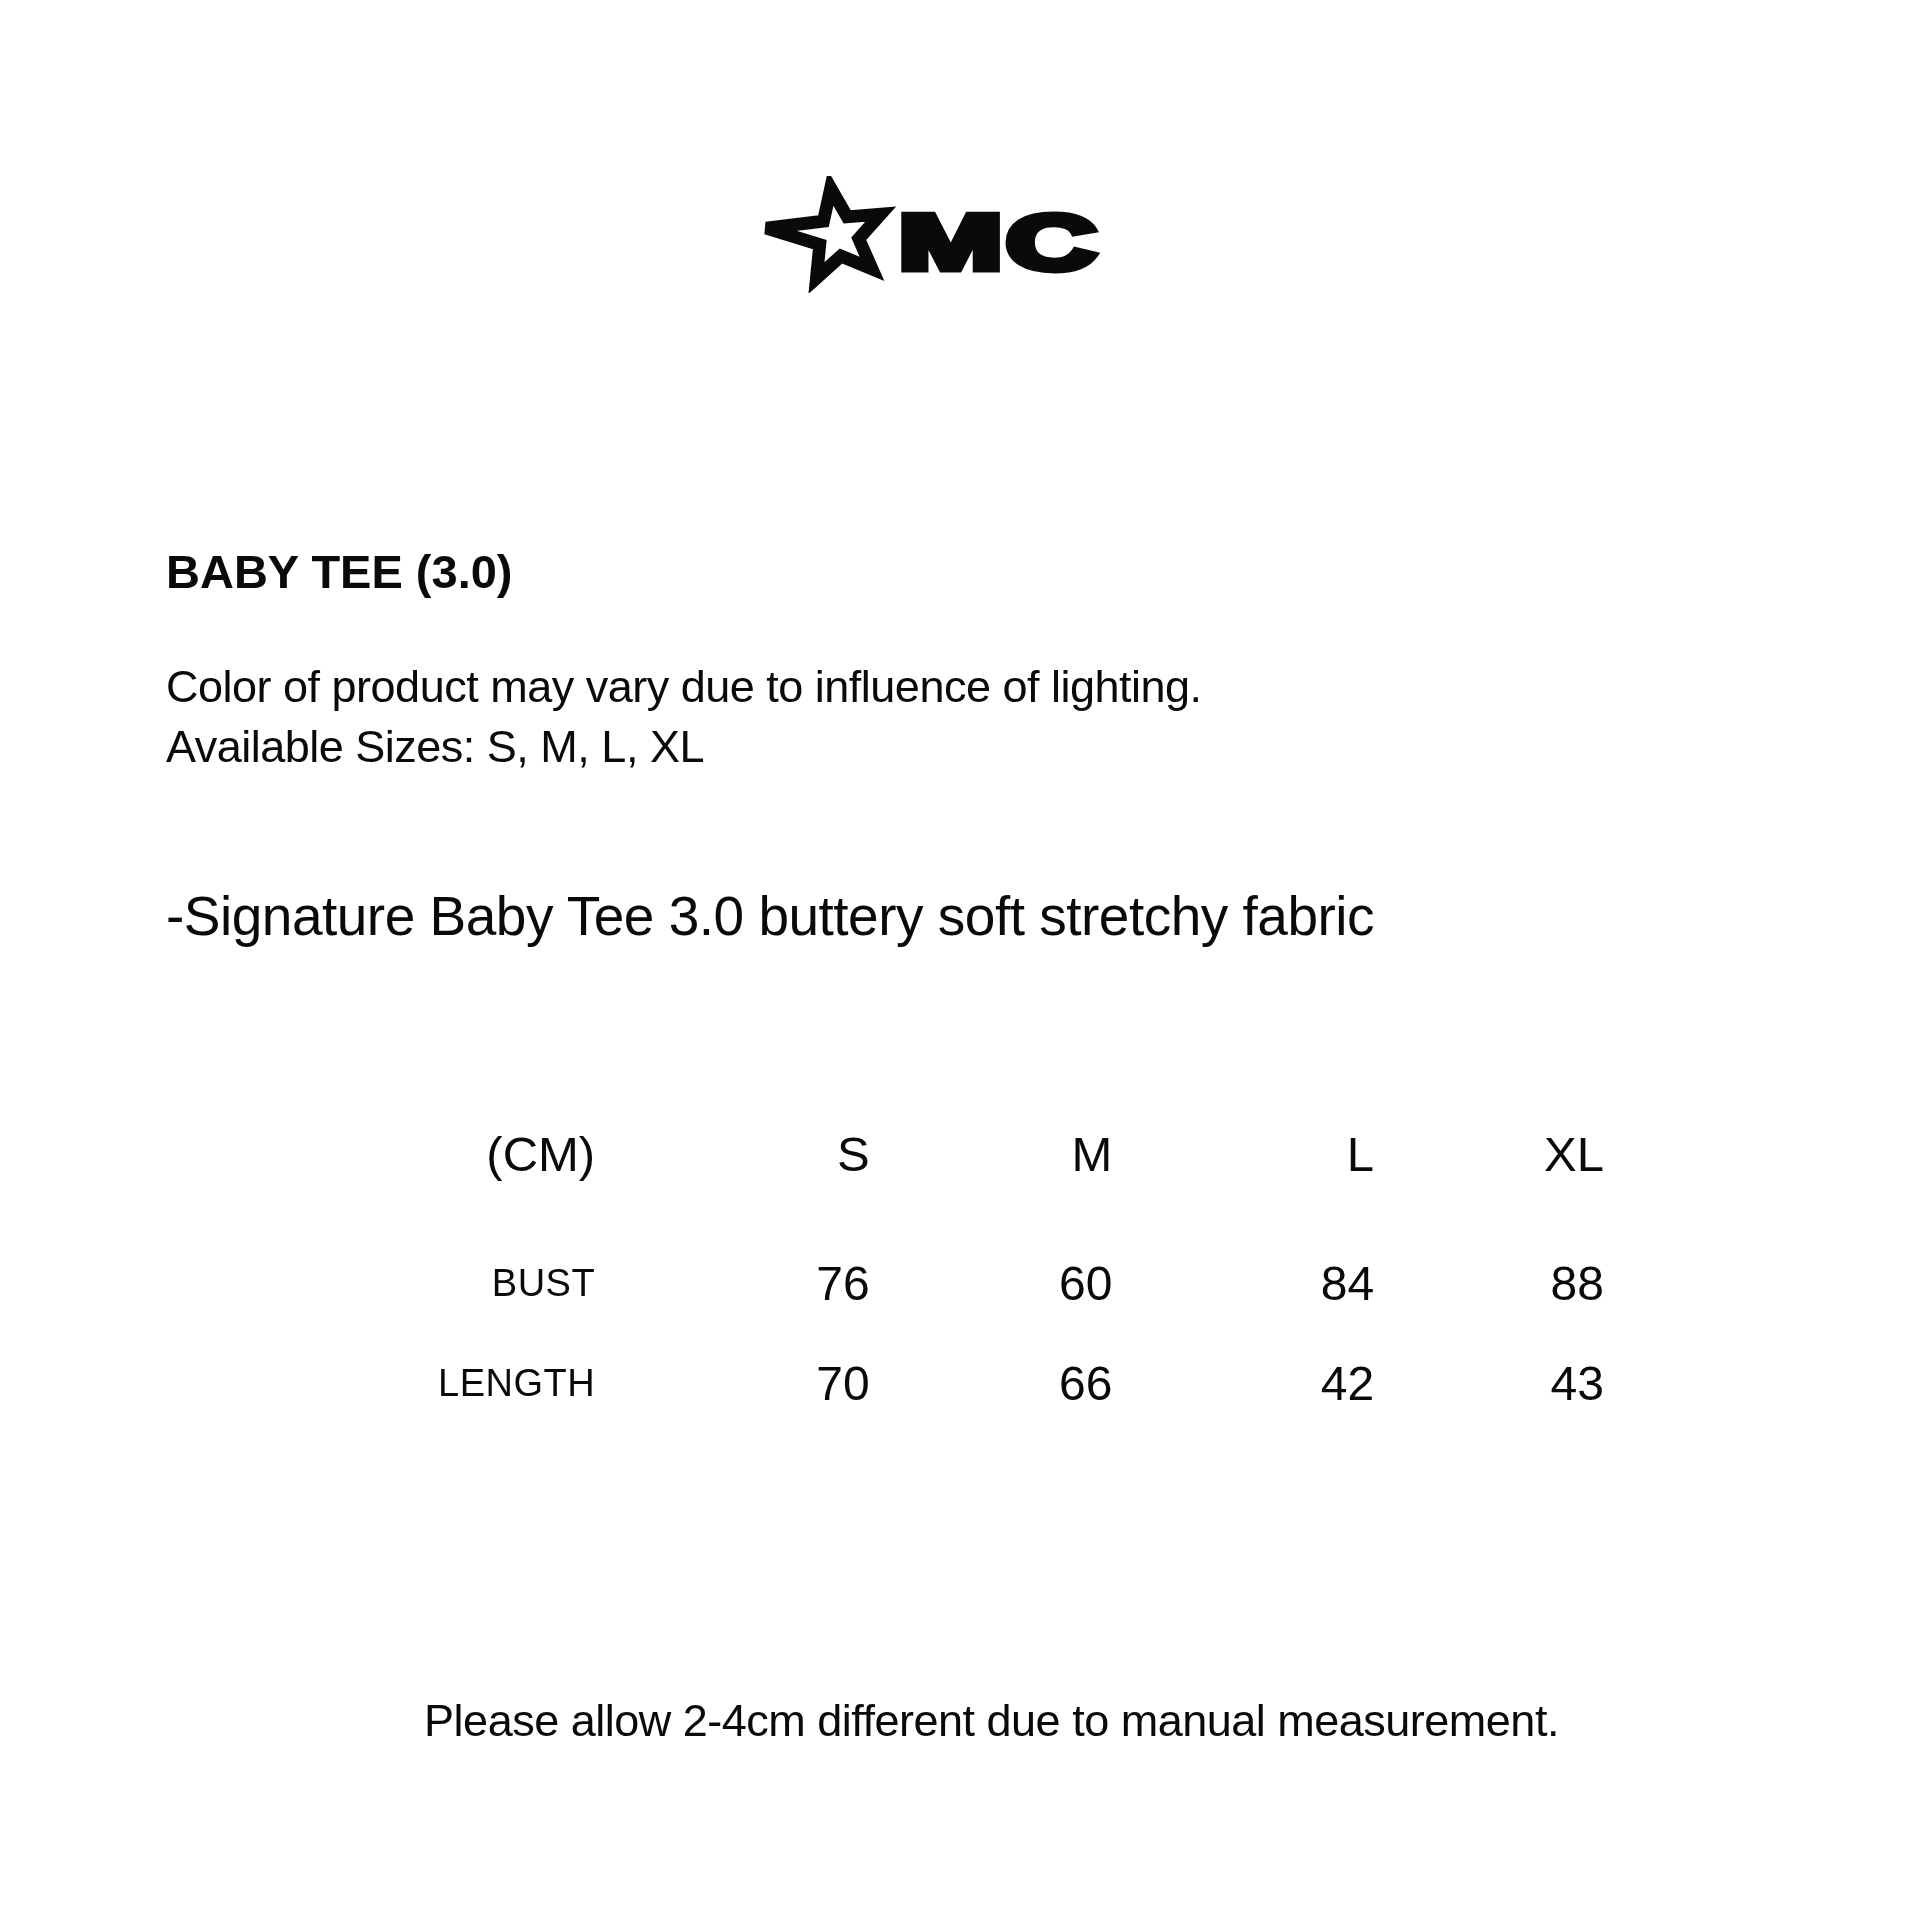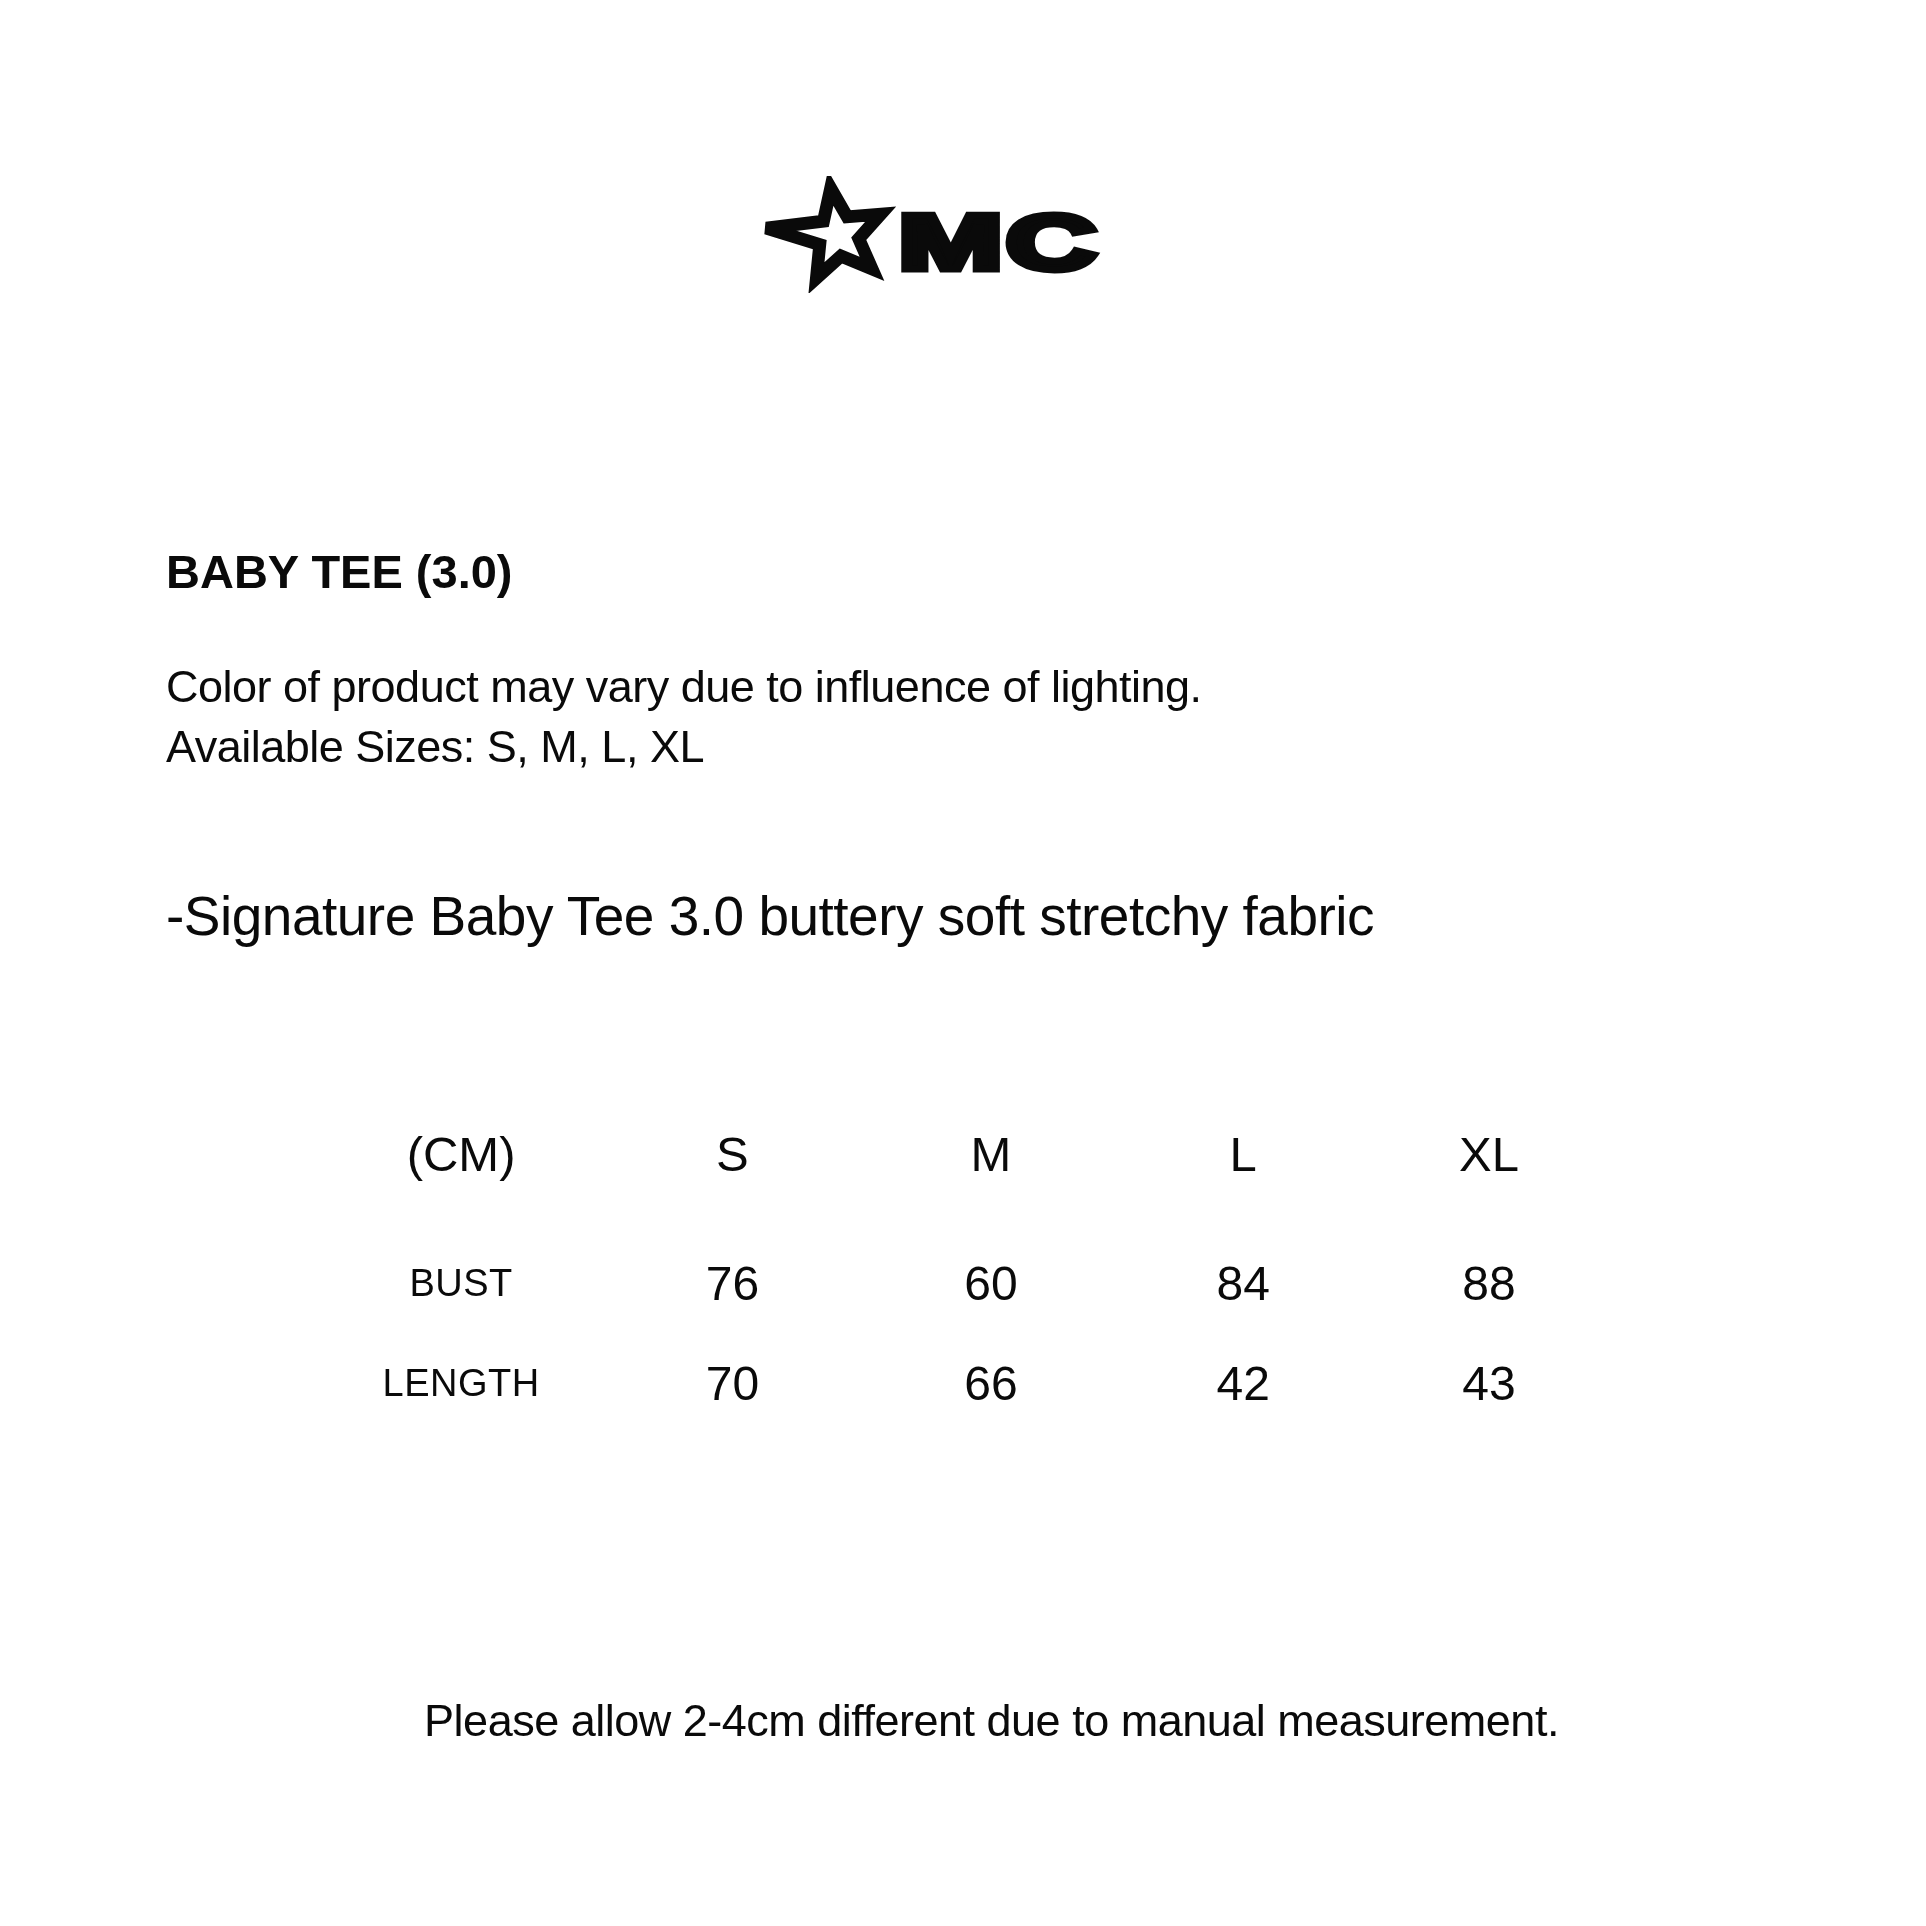--- a/index.html
+++ b/index.html
@@ -57,21 +57,21 @@
   
   .chart-row {
     position: absolute;
     left: 327px;
     width: 1277px;
     height: 59px;
     display: grid;
     grid-template-columns: 21% 21.5% 19% 20.5% 18%;
     align-items: center;
   }
-  .chart-row > div { text-align: center; }
+  .chart-row > div { text-align: right; }
   .row-header   { top: 1124px; font-size: 49px; font-weight: 500; }
   .row-bust     { top: 1254px; }
   .row-length   { top: 1354px; }
   .cell-label   { font-size: 38px; font-weight: 500; letter-spacing: 0.5px; }
   .cell-value   { font-size: 48px; font-weight: 400; }
 
   
   .footer {
     position: absolute;
     left: 0;

